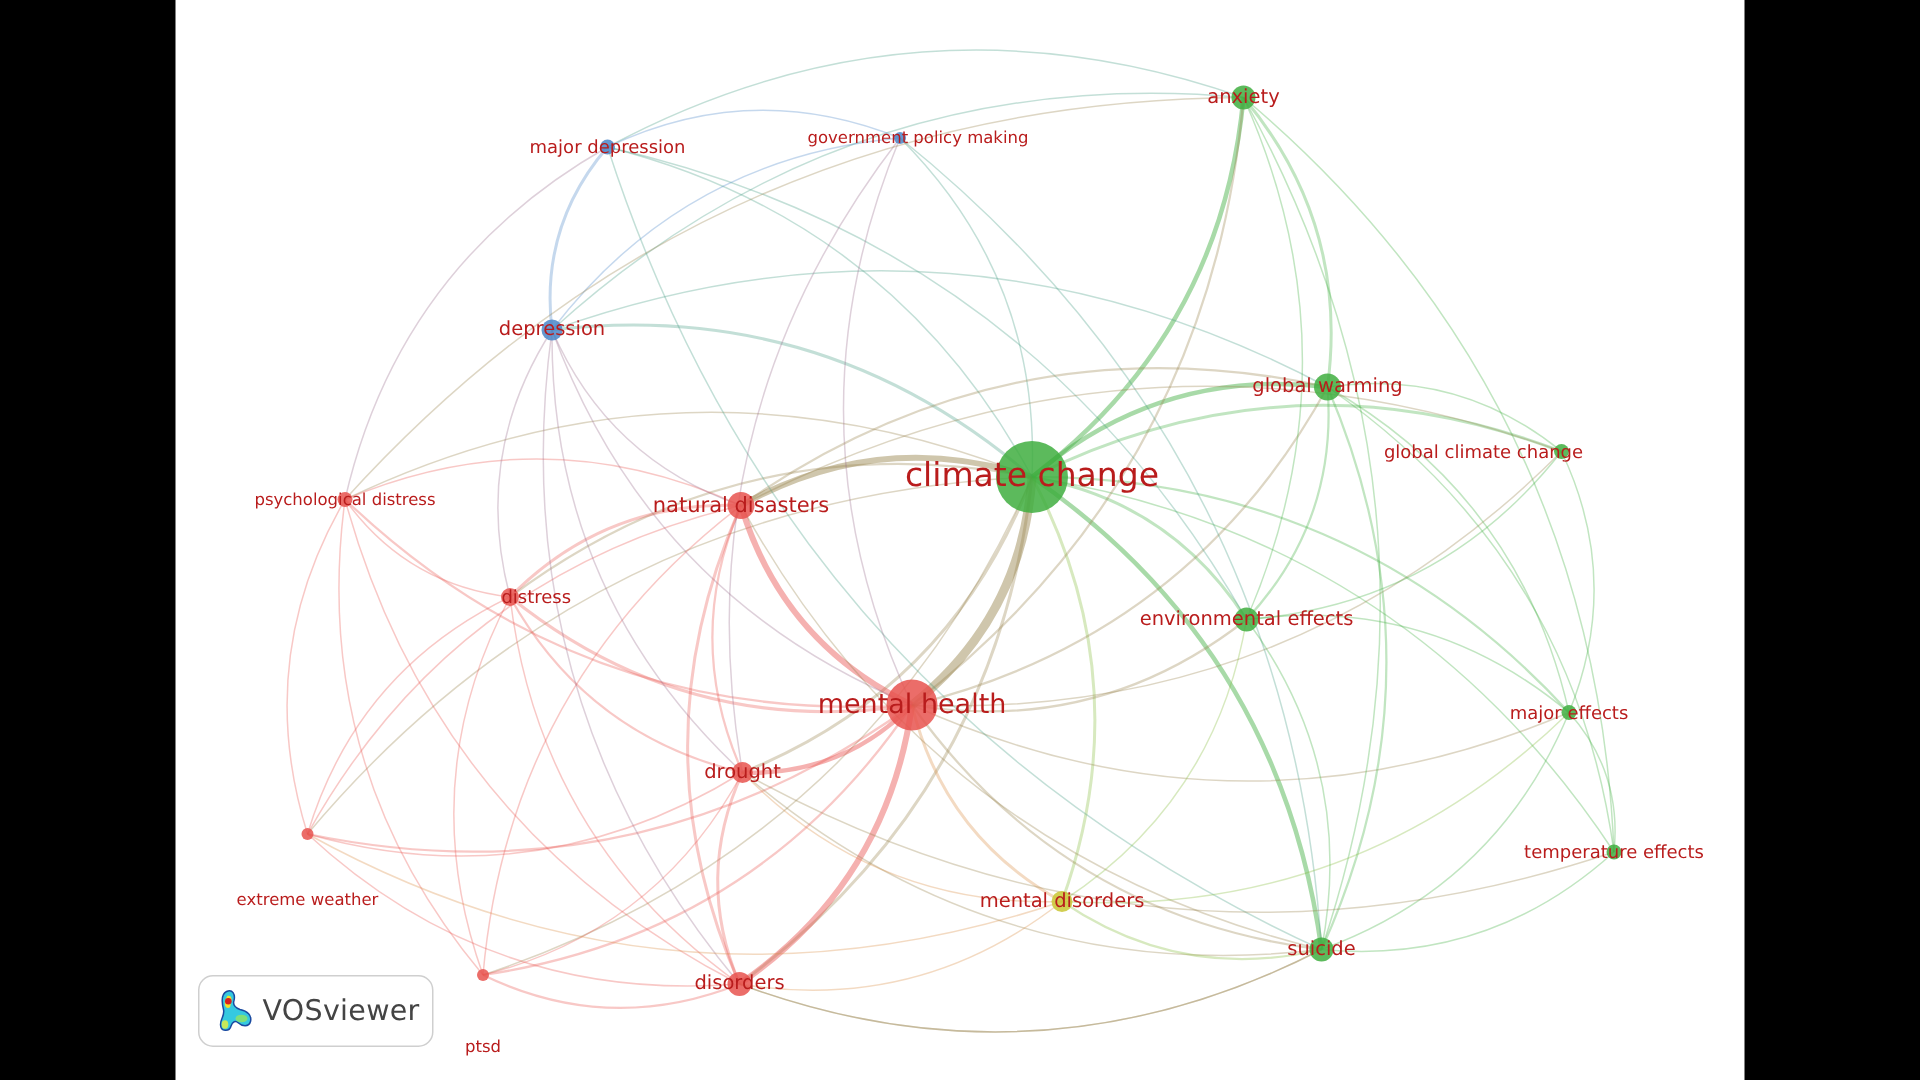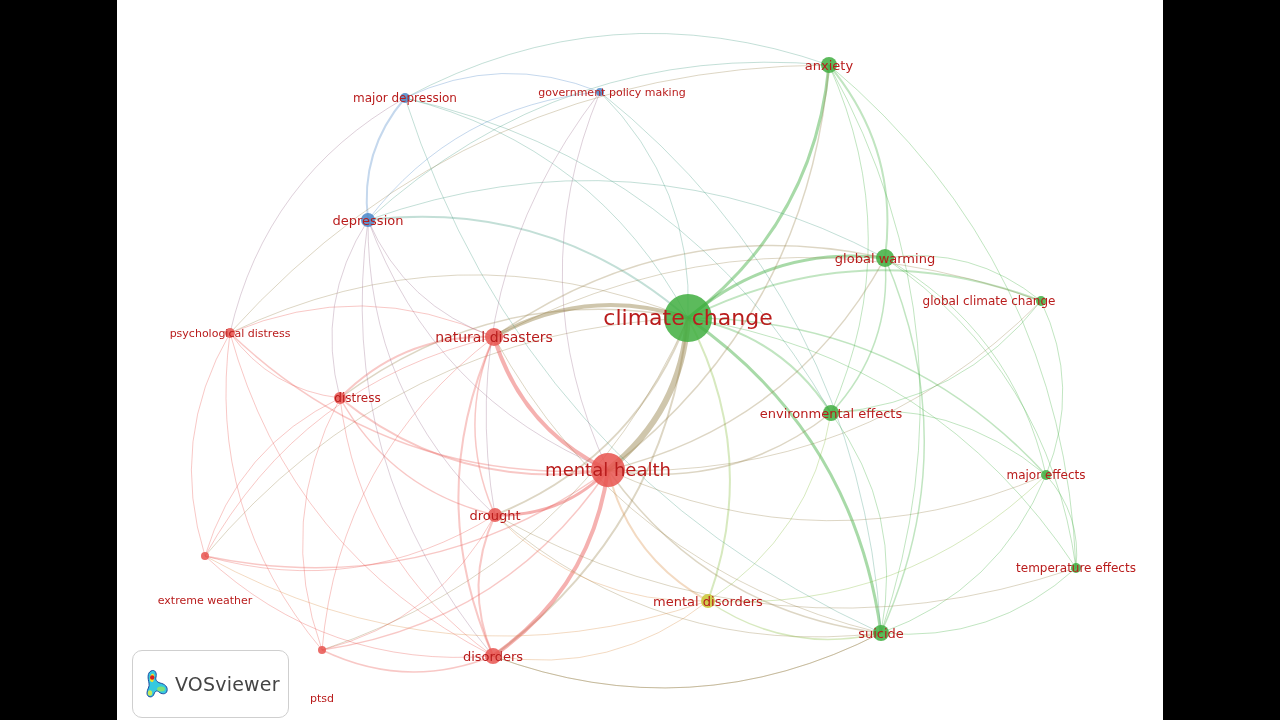--- a/index.html
+++ b/index.html
@@ -9,21 +9,21 @@
     }
     .canvas {
       position: absolute; left: 117px; top: 0; width: 1046px; height: 720px; background: #ffffff; overflow: hidden;
     }
     svg.net { position: absolute; left: 0; top: 0; }
     .label {
       position: absolute; transform: translate(-50%, -50%); white-space: nowrap; color: #b91c1c;
       font-family: "DejaVu Sans", "Liberation Sans", sans-serif; line-height: 1; pointer-events: auto;
     }
     .logo-box {
-      position: absolute; left: 15px; top: 650px; width: 157px; height: 68px;
+      position: absolute; left: 15px; top: 650px; width: 157px; height: 48px;
       border: 1px solid #cfcfcf; border-radius: 10px; background: #fff;
       display: flex; align-items: center; box-sizing: border-box; padding-left: 12px;
     }
     .logo-text { font-size: 19px; color: #444; margin-left: 6px; font-family: "DejaVu Sans", sans-serif; letter-spacing: 0.2px; }
   </style>
 </head>
 <body>
 
 <div class="canvas">
   <svg class="net" id="net-svg" width="1046" height="720">

